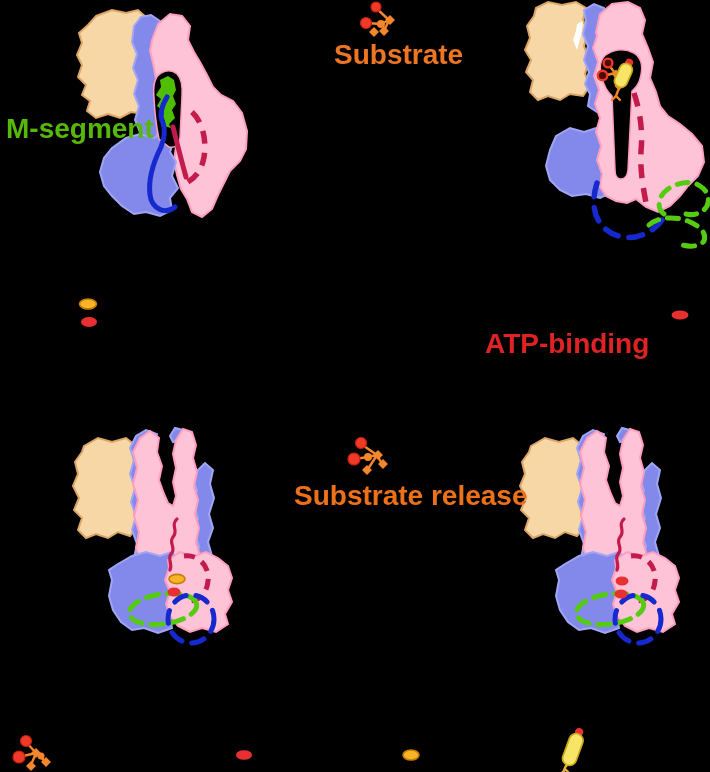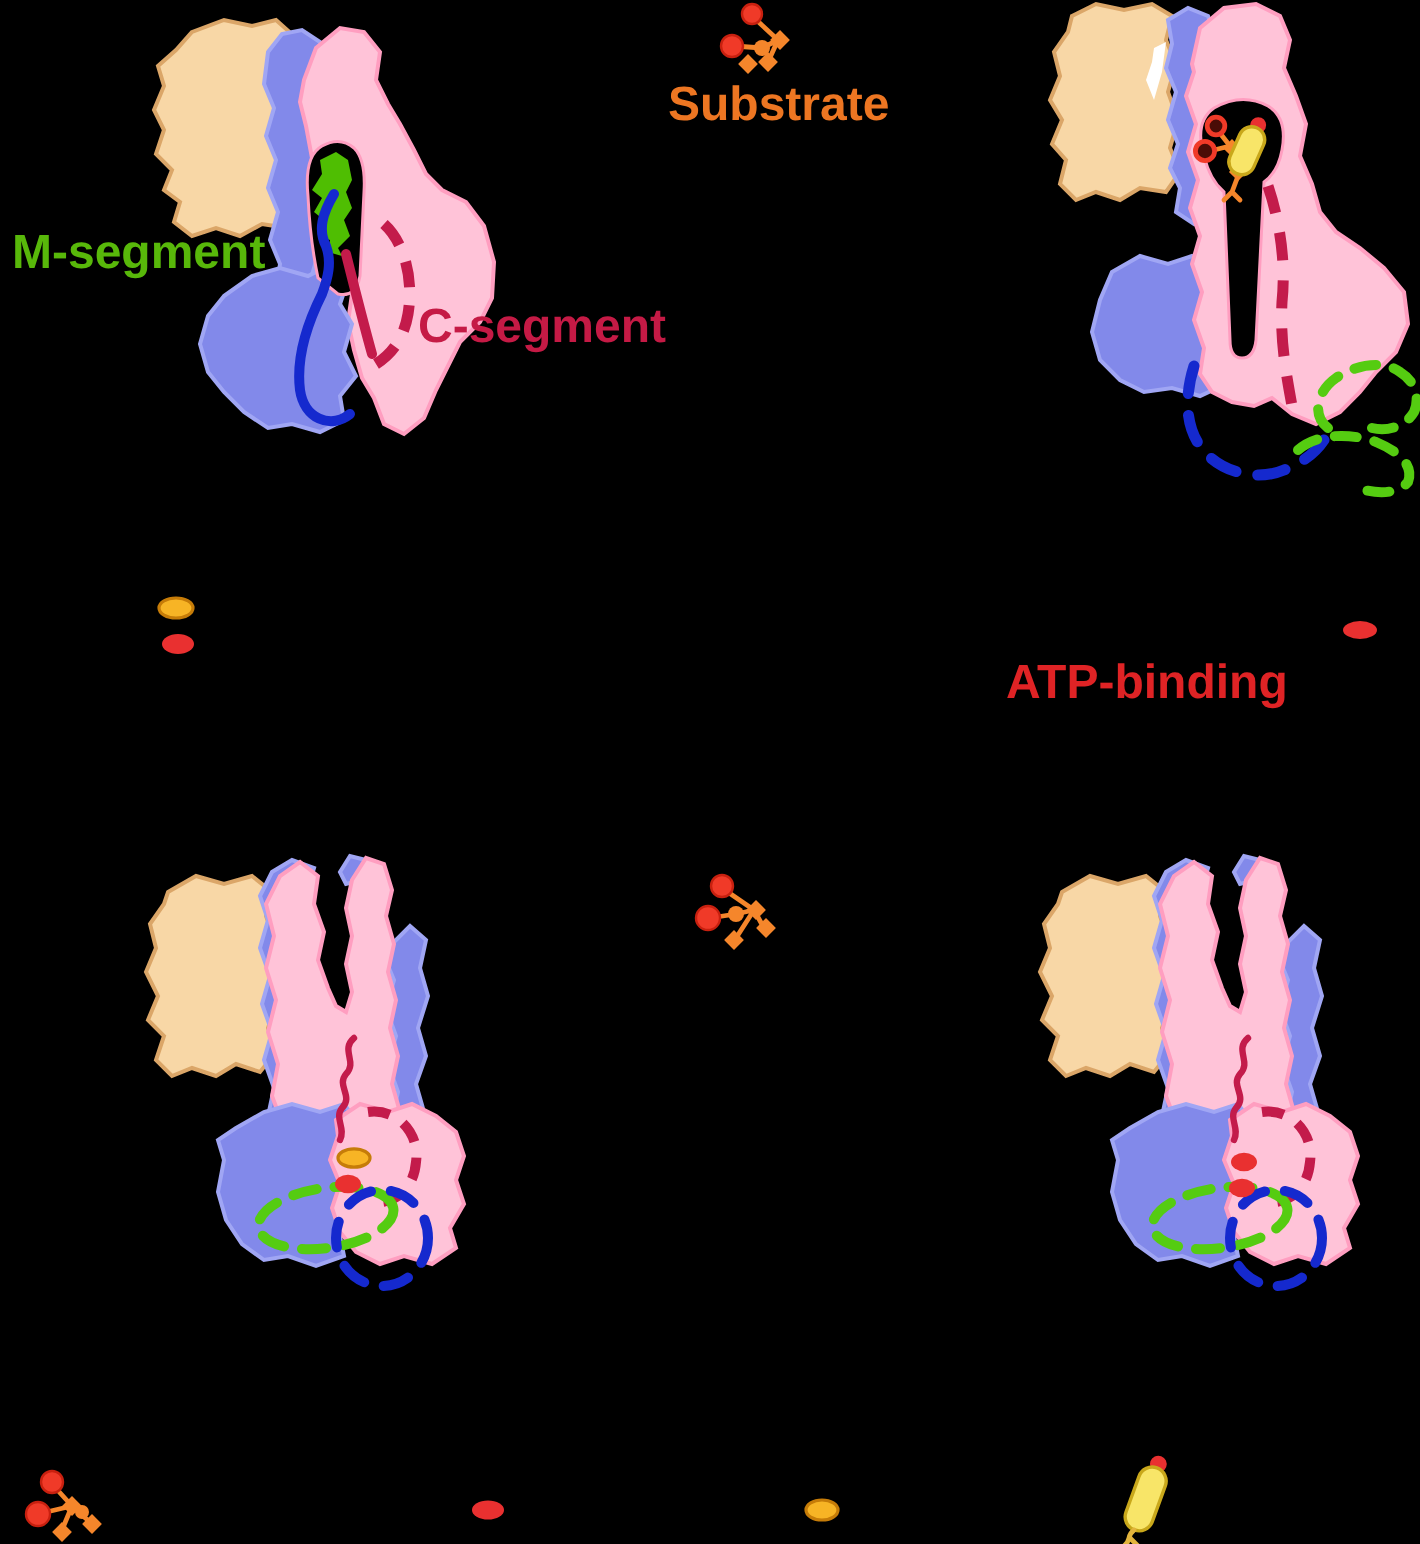--- a/index.html
+++ b/index.html
@@ -1,19 +1,19 @@
 <!DOCTYPE html>
 <html style="--canvas-bg: #000000; --m-segment-text: #58B80A; --n-segment-text: #2424C4; --c-segment-text: #C51A45; --substrate-text: #ED7622; --atp-binding-text: #DF2325; --substrate-release-text: #ED7118; --tan-domain: #F8D7A6; --blue-domain: #8289EA; --pink-domain: #FFC3D8; --m-segment-shape: #4FBE02; --n-segment-line: #1529CE; --c-segment-line: #C31B4B; --green-dashed: #55CC11; --blue-dashed: #1529CE; --substrate-red: #F03A28; --substrate-orange: #F5862B; --atp-ellipse: #E93030; --adp-ellipse: #F7B425; --helix-capsule: #F8E568;"><head>
 <meta charset="utf-8">
 <style>
   html,body{margin:0;padding:0;background:#000;}
   #stage{position:relative;width:710px;height:772px;background:var(--canvas-bg,#000);overflow:hidden;
          font-family:"Liberation Sans",sans-serif;}
   #stage svg{position:absolute;left:0;top:0;}
-  .lbl{position:absolute;font-weight:bold;font-size:24px;line-height:1.15;white-space:nowrap;}
+  .lbl{position:absolute;font-weight:bold;font-size:28px;line-height:1.15;white-space:nowrap;}
   
   .tan-fill {fill:var(--tan-domain);stroke:#DBA668;stroke-width:2;stroke-linejoin:miter;}
   .blue-fill{fill:var(--blue-domain);stroke:#A0A6F4;stroke-width:2;stroke-linejoin:miter;}
   .pink-fill{fill:var(--pink-domain);stroke:#FF9EC0;stroke-width:2;stroke-linejoin:miter;}
   .white-fill{fill:#FFFFFF;}
   .slot{fill:#000;stroke:#FF9EC0;stroke-width:1.5;}
   .greenseg{fill:var(--m-segment-shape);}
   .nline{stroke:var(--n-segment-line);stroke-width:5;fill:none;stroke-linecap:round;}
   .cline{stroke:var(--c-segment-line);stroke-width:5;fill:none;stroke-linecap:round;}
   .squig{stroke:var(--c-segment-line);stroke-width:3.2;fill:none;stroke-linecap:round;}
@@ -137,16 +137,16 @@
   <g>
     <g transform="rotate(20 573 749)">
       <circle class="redell" cx="573" cy="731" r="4.2"></circle>
       <rect class="capsule" x="566" y="733" width="14" height="33" rx="7"></rect>
     </g>
     <path class="tail" d="M567,765 C563,768 566,770 562,773 M565,769 L569,773"></path>
   </g>
 </svg>
 
   <div class="lbl" style="left:6px;top:113px;color:var(--m-segment-text)">M-segment</div>
-  <div class="lbl" style="left:209px;top:150px;color:var(--c-segment-text)">C-segment</div>
   <div class="lbl" style="left:334px;top:39px;color:var(--substrate-text)">Substrate</div>
-  <div class="lbl" style="left:503px;top:328px;color:var(--atp-binding-text)">ATP-binding</div>
+  <div class="lbl" style="left:485px;top:328px;color:var(--atp-binding-text)">ATP-binding</div>
+  <div class="lbl" style="left:294px;top:480px;color:var(--substrate-release-text)">Substrate release</div>
 </div>
 
 </body></html>

